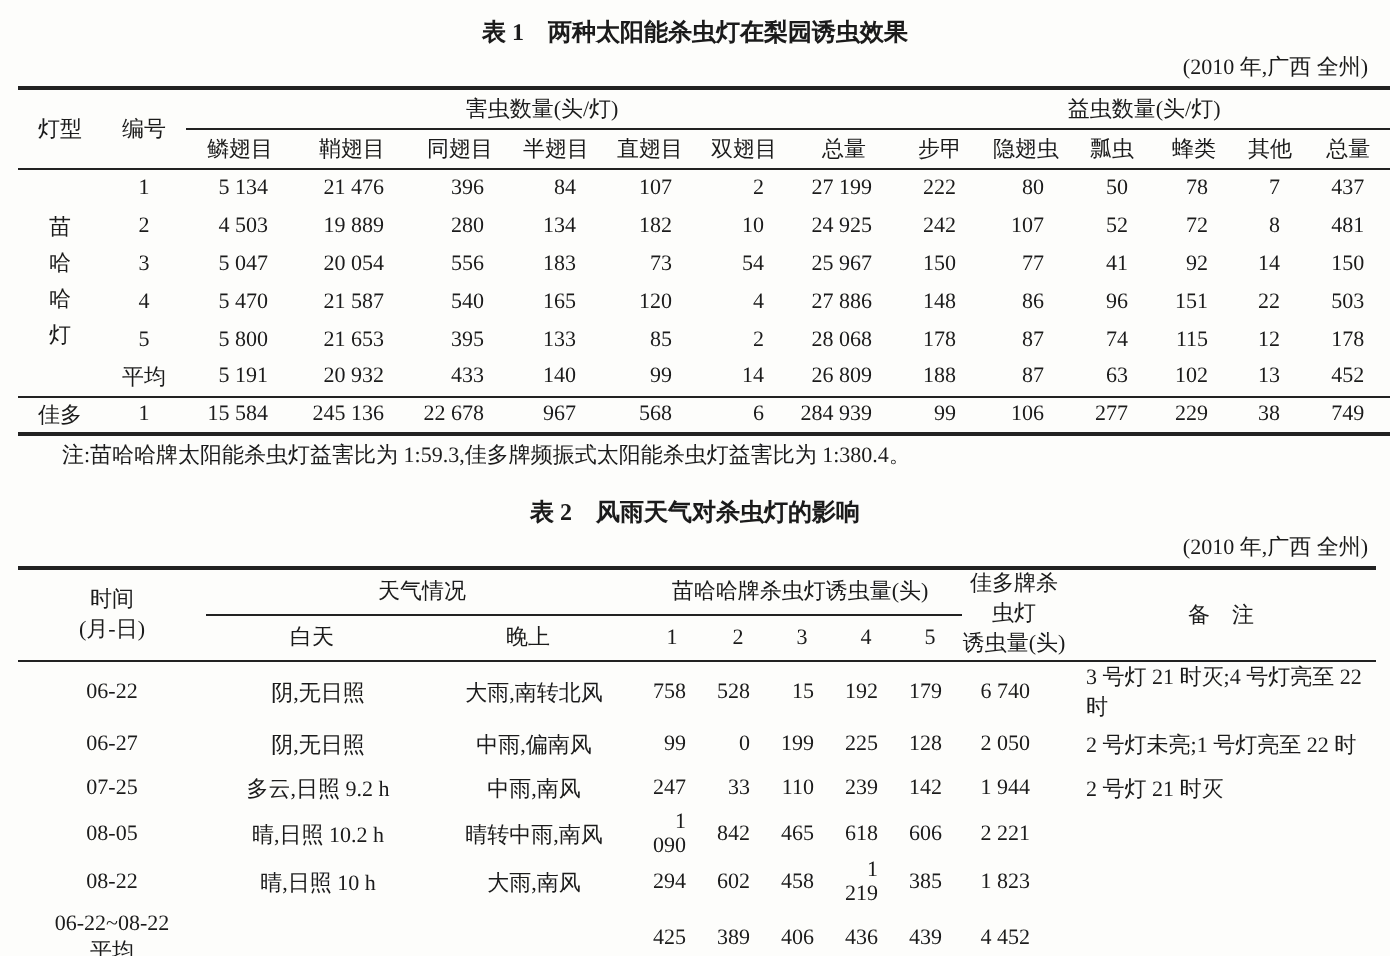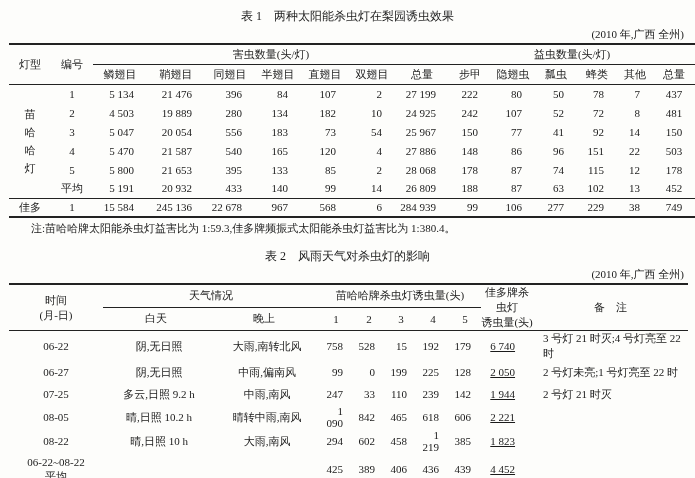--- a/index.html
+++ b/index.html
@@ -5,21 +5,21 @@
   * { margin:0; padding:0; box-sizing:border-box; }
   html,body { background:#ffffff; }
   .page {
     width:695px; height:478px;
     background:#fdfdfb; color:#1b1b1b;
     font-family:"Liberation Serif","DejaVu Serif",serif;
     padding:7px 9px 0 9px;
     position:relative; overflow:hidden;
   }
   .tbl-title {
-    text-align:center; font-size:12px; font-weight:normal;
+    text-align:center; font-size:12px; font-weight:bold;
     height:19px; line-height:19px;
   }
   .src-line {
     text-align:right; font-size:11px; height:17px; line-height:17px;
     padding-right:2px;
   }
   table.tbl {
     width:100%; border-collapse:collapse; table-layout:fixed;
     font-size:11px; color:#1b1b1b;
     border-top:2px solid #222; border-bottom:2px solid #222;
@@ -37,21 +37,21 @@
   .t1 td.vlabel span { display:block; line-height:18px; }
   .note-line { font-size:11px; height:20px; line-height:20px; padding-left:22px; }
   .gap { height:9px; }
   
   .t2 thead th { height:20px; }
   .t2 thead th .stack { display:block; line-height:15px; }
   .t2 tbody td { height:22px; }
   .t2 td.ctr { text-align:center; }
   .t2 td.txt { text-align:center; padding-left:6px; }
   .t2 td.num { text-align:right; padding-right:10px; }
-  .t2 td.tot { text-align:right; padding-right:18px;text-decoration:underline; }
+  .t2 td.tot { text-align:right; padding-right:18px; }
   .t2 td.rmk { text-align:left; padding-left:10px; }
   .t2 tr.avg-row td { height:32px; }
   .t2 td .stack2 { display:block; line-height:14px; text-align:center; }
 </style>
 </head>
 <body>
 
 <div class="page">
 
   <div class="tbl-title">表 1　两种太阳能杀虫灯在梨园诱虫效果</div>

